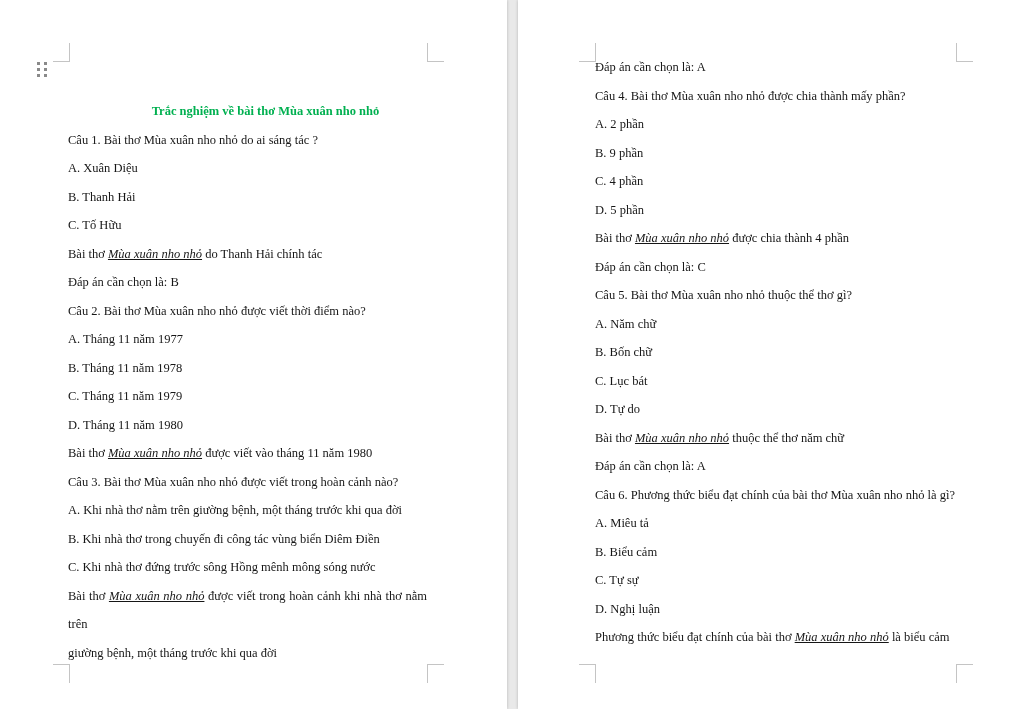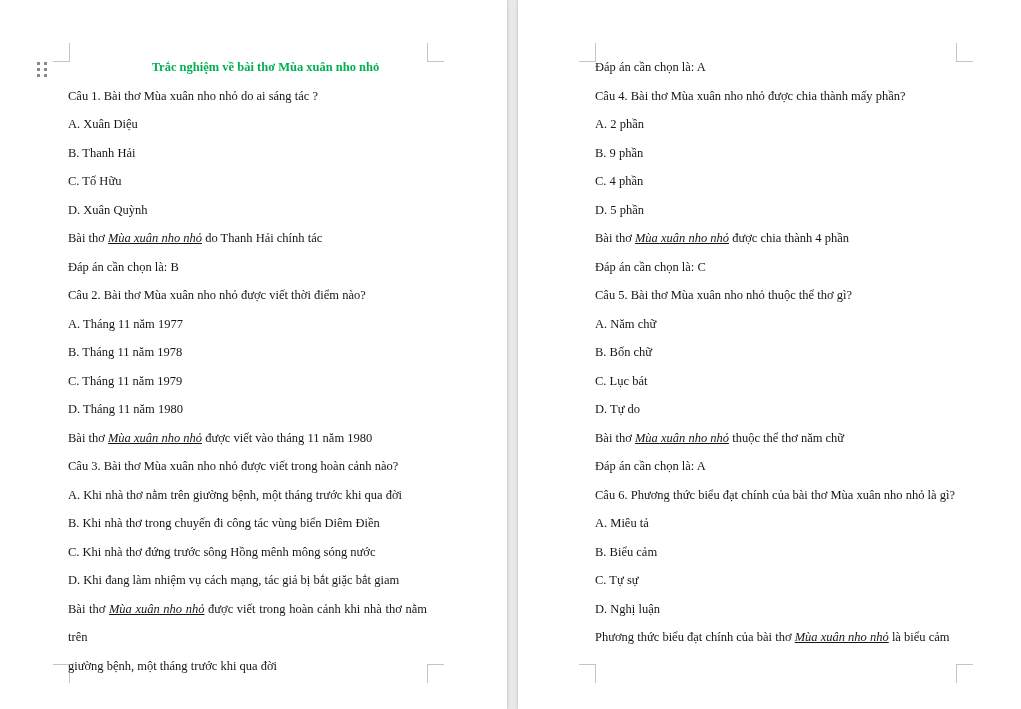--- a/index.html
+++ b/index.html
@@ -77,42 +77,40 @@
   <div class="drag-handle">
     <i></i>
       <i></i>
       <i></i>
       <i></i>
       <i></i>
       <i></i>
   </div>
 
   <div class="content">
-    <p class="doc-title" style="color: rgb(0, 176, 80);">Trắc nghiệm về bài thơ Mùa xuân nho nhỏ</p>
+    <p class="doc-title" style="color: rgb(0, 176, 80); margin-top: 44px;">Trắc nghiệm về bài thơ Mùa xuân nho nhỏ</p>
 
     <p><b>Câu 1.</b><span> Bài thơ Mùa xuân nho nhỏ do ai sáng tác ?</span></p>
     <p>A. Xuân Diệu</p>
     <p>B. Thanh Hải</p>
     <p>C. Tố Hữu</p>
-    <p>D. Xuân Quỳnh</p>
     <p><span>Bài thơ </span><i>Mùa xuân nho nhỏ</i><span> do Thanh Hải chính tác</span></p>
     <p>Đáp án cần chọn là: B</p>
 
     <p><b>Câu 2.</b><span> Bài thơ Mùa xuân nho nhỏ được viết thời điểm nào?</span></p>
     <p>A. Tháng 11 năm 1977</p>
     <p>B. Tháng 11 năm 1978</p>
     <p>C. Tháng 11 năm 1979</p>
     <p>D. Tháng 11 năm 1980</p>
     <p><span>Bài thơ </span><i>Mùa xuân nho nhỏ</i><span> được viết vào tháng 11 năm 1980</span></p>
 
     <p><b>Câu 3.</b><span> Bài thơ Mùa xuân nho nhỏ được viết trong hoàn cảnh nào?</span></p>
     <p>A. Khi nhà thơ nằm trên giường bệnh, một tháng trước khi qua đời</p>
     <p>B. Khi nhà thơ trong chuyến đi công tác vùng biển Diêm Điền</p>
     <p>C. Khi nhà thơ đứng trước sông Hồng mênh mông sóng nước</p>
-    <p>D. Khi đang làm nhiệm vụ cách mạng, tác giả bị bắt giặc bắt giam</p>
     <p class="just"><span>Bài thơ </span><i>Mùa xuân nho nhỏ</i><span> được viết trong hoàn cảnh khi nhà thơ nằm trên</span></p>
     <p class="wrap2">giường bệnh, một tháng trước khi qua đời</p>
   </div>
 </div>
 
 <div class="page page-right">
   <div class="mark tl m-top m-left"></div>
   <div class="mark tr m-top m-right"></div>
   <div class="mark bl m-bot m-left"></div>
   <div class="mark br m-bot m-right"></div>

